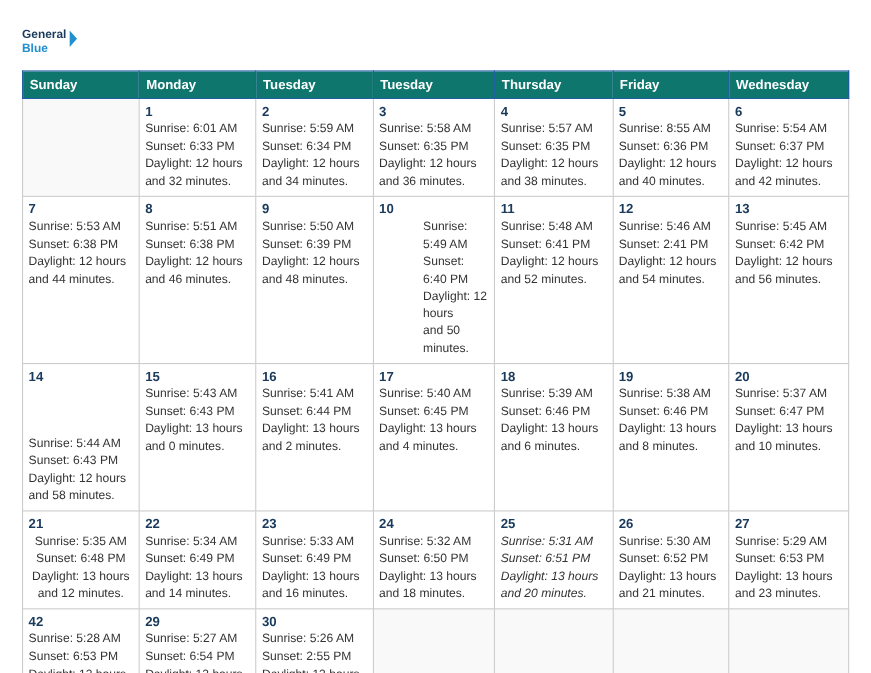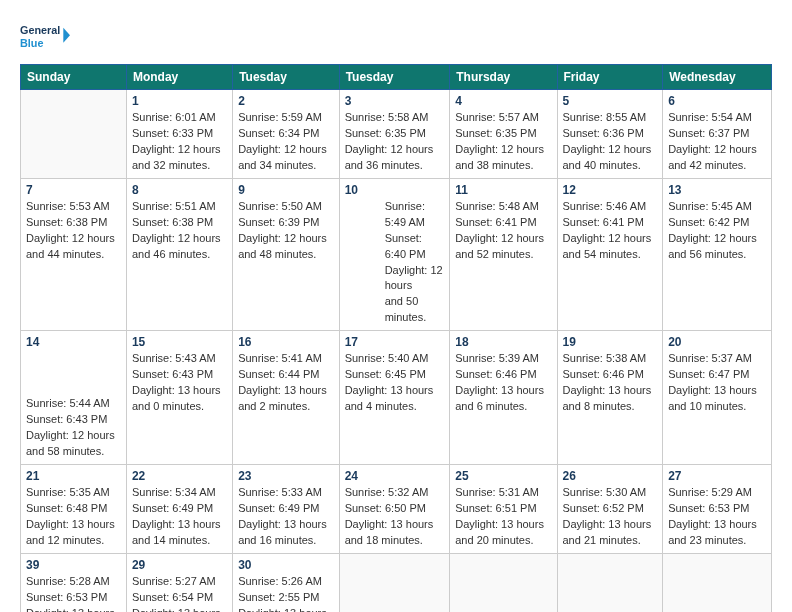--- a/index.html
+++ b/index.html
@@ -188,21 +188,21 @@
           <td>
             <div class="day-number">11</div>
             <div class="day-info" style="white-space: pre-line;">Sunrise: 5:48 AM
 Sunset: 6:41 PM
 Daylight: 12 hours
 and 52 minutes.</div>
           </td>
           <td>
             <div class="day-number">12</div>
             <div class="day-info" style="white-space: pre-line;">Sunrise: 5:46 AM
-Sunset: 6:41 PM
+Sunset: 2:41 PM
 Daylight: 12 hours
 and 54 minutes.</div>
           </td>
           <td>
             <div class="day-number">13</div>
             <div class="day-info" style="white-space: pre-line;">Sunrise: 5:45 AM
 Sunset: 6:42 PM
 Daylight: 12 hours
 and 56 minutes.</div>
           </td>
@@ -254,21 +254,21 @@
             <div class="day-number">20</div>
             <div class="day-info" style="white-space: pre-line;">Sunrise: 5:37 AM
 Sunset: 6:47 PM
 Daylight: 13 hours
 and 10 minutes.</div>
           </td>
         </tr>
         <tr>
           <td>
             <div class="day-number">21</div>
-            <div class="day-info" style="white-space: pre-line;">Sunrise: 5:35 AM
+            <div class="day-info" style="white-space: pre-line; text-align: center;">Sunrise: 5:35 AM
 Sunset: 6:48 PM
 Daylight: 13 hours
 and 12 minutes.</div>
           </td>
           <td>
             <div class="day-number">22</div>
             <div class="day-info" style="white-space: pre-line;">Sunrise: 5:34 AM
 Sunset: 6:49 PM
 Daylight: 13 hours
 and 14 minutes.</div>
@@ -282,21 +282,21 @@
           </td>
           <td>
             <div class="day-number">24</div>
             <div class="day-info" style="white-space: pre-line;">Sunrise: 5:32 AM
 Sunset: 6:50 PM
 Daylight: 13 hours
 and 18 minutes.</div>
           </td>
           <td>
             <div class="day-number">25</div>
-            <div class="day-info" style="white-space: pre-line;">Sunrise: 5:31 AM
+            <div class="day-info" style="white-space: pre-line; font-style: italic;">Sunrise: 5:31 AM
 Sunset: 6:51 PM
 Daylight: 13 hours
 and 20 minutes.</div>
           </td>
           <td>
             <div class="day-number">26</div>
             <div class="day-info" style="white-space: pre-line;">Sunrise: 5:30 AM
 Sunset: 6:52 PM
 Daylight: 13 hours
 and 21 minutes.</div>
@@ -304,21 +304,21 @@
           <td>
             <div class="day-number">27</div>
             <div class="day-info" style="white-space: pre-line;">Sunrise: 5:29 AM
 Sunset: 6:53 PM
 Daylight: 13 hours
 and 23 minutes.</div>
           </td>
         </tr>
         <tr class="last-row">
           <td>
-            <div class="day-number">39</div>
+            <div class="day-number">42</div>
             <div class="day-info" style="white-space: pre-line;">Sunrise: 5:28 AM
 Sunset: 6:53 PM
 Daylight: 13 hours
 and 25 minutes.</div>
           </td>
           <td>
             <div class="day-number">29</div>
             <div class="day-info" style="white-space: pre-line;">Sunrise: 5:27 AM
 Sunset: 6:54 PM
 Daylight: 13 hours

